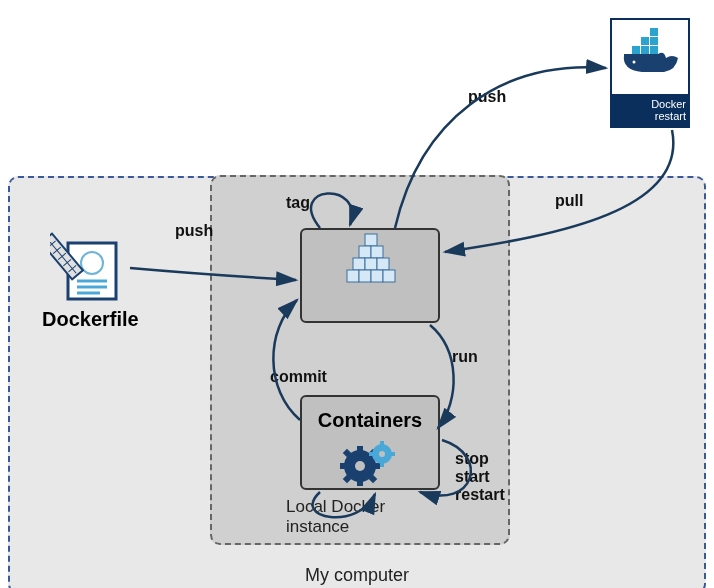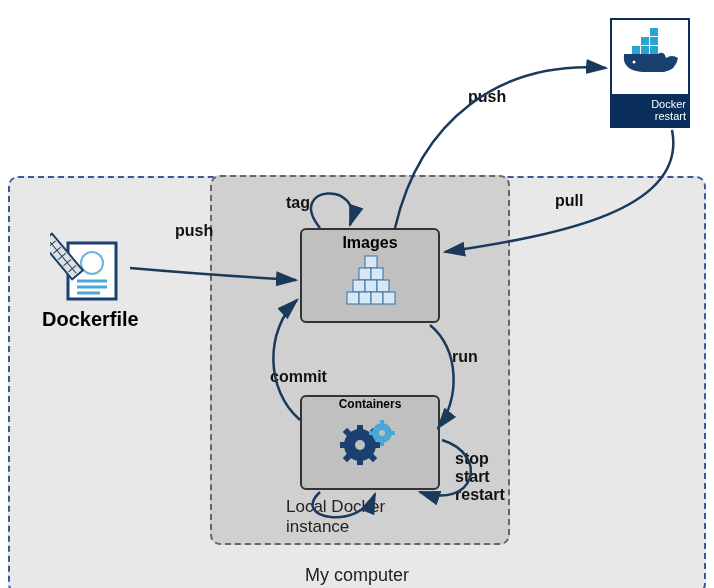--- a/index.html
+++ b/index.html
@@ -70,22 +70,22 @@
     top: 395px;
     width: 140px;
     height: 95px;
     background: #c0c0c0;
     border: 2px solid #333;
     border-radius: 6px;
     text-align: center;
   }
   .containers-box .title {
     font-weight: bold;
-    font-size: 12px;
-    margin-top: 0;
+    font-size: 20px;
+    margin-top: 12px;
   }
   .dockerfile-icon {
     position: absolute;
     left: 50px;
     top: 225px;
     width: 80px;
     height: 80px;
   }
   .dockerfile-label {
     position: absolute;
@@ -135,21 +135,20 @@
 
 <div class="my-computer">
   <div class="my-computer-label">My computer</div>
 </div>
 
 <div class="local-docker">
   <div class="local-docker-label">Local Docker instance</div>
 </div>
 
 <div class="images-box">
-  <div class="title">Images</div>
   <svg width="90" height="60" viewBox="0 0 90 60" style="margin-top:2px">
     <g fill="#d6e8f5" stroke="#3b6fa0" stroke-width="1">
       <rect x="40" y="2" width="12" height="12"></rect>
       <rect x="34" y="14" width="12" height="12"></rect>
       <rect x="46" y="14" width="12" height="12"></rect>
       <rect x="28" y="26" width="12" height="12"></rect>
       <rect x="40" y="26" width="12" height="12"></rect>
       <rect x="52" y="26" width="12" height="12"></rect>
       <rect x="22" y="38" width="12" height="12"></rect>
       <rect x="34" y="38" width="12" height="12"></rect>

